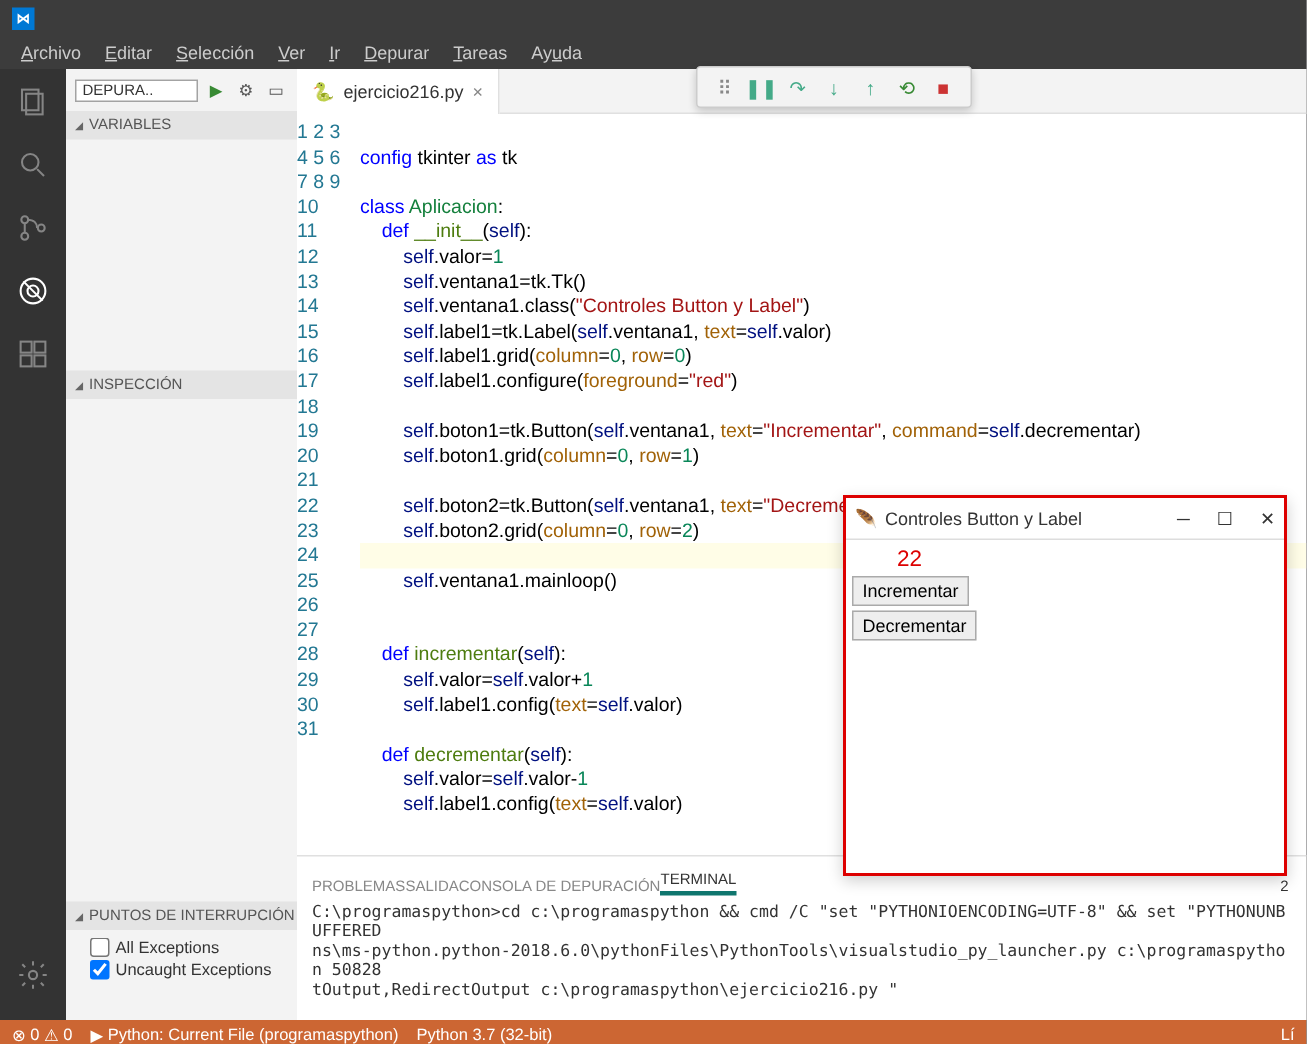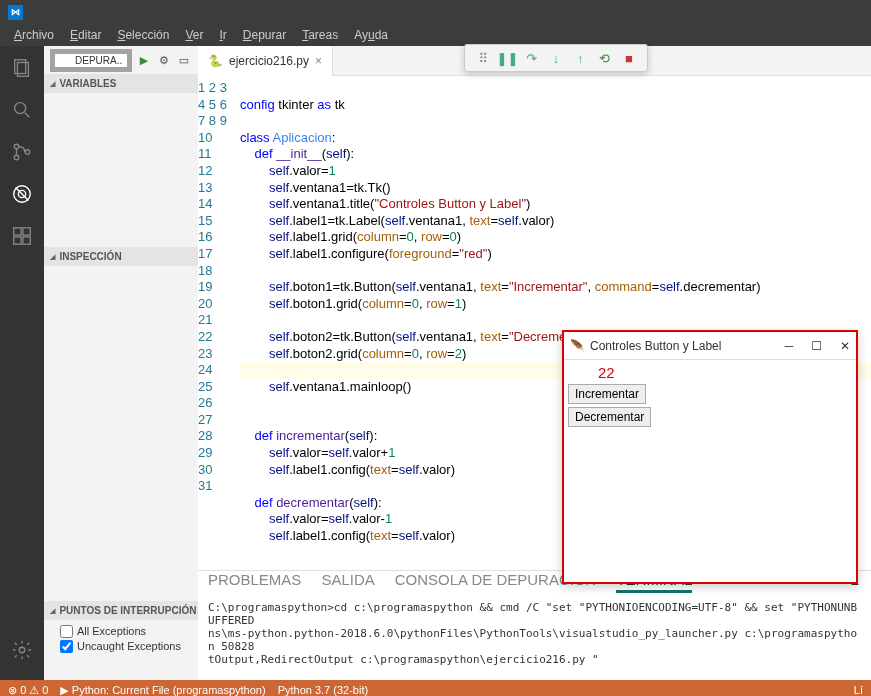--- a/index.html
+++ b/index.html
@@ -9,42 +9,42 @@
 .menubar{height:22px;background:#3c3c3c;color:#ccc;font-size:12px;display:flex;align-items:center;padding-left:6px}
 .menubar span{padding:0 8px;cursor:pointer}
 .menubar span u{text-decoration:underline}
 .main{display:flex;height:634px}
 .activitybar{width:44px;background:#333;display:flex;flex-direction:column;align-items:center;padding-top:10px;gap:18px}
 .activitybar .icon{width:24px;height:24px;color:#858585;cursor:pointer;display:flex;align-items:center;justify-content:center}
 .activitybar .icon.active{color:#fff}
 .activitybar .settings{margin-top:auto;margin-bottom:18px}
 .sidebar{width:154px;background:#f3f3f3;display:flex;flex-direction:column;font-size:11px;color:#333}
 .sidebar-top{height:28px;display:flex;align-items:center;padding:0 6px;gap:4px}
-.sidebar-top .dd{border:5px solid #a3a3a3;background:#fff;padding:1px 20px;font-size:10px;flex:1;white-space:nowrap;overflow:hidden}
+.sidebar-top .dd{border:1px solid #a3a3a3;background:#fff;padding:1px 4px;font-size:10px;flex:1;white-space:nowrap;overflow:hidden}
 .sidebar-top .btn{width:16px;height:16px;cursor:pointer;display:flex;align-items:center;justify-content:center}
-.sb-section{background:#e4e4e4;height:19px;display:flex;align-items:center;padding-left:6px;font-size:10px;color:#555;text-transform:uppercase;font-weight:700;cursor:pointer}
+.sb-section{background:#e4e4e4;height:19px;display:flex;align-items:center;padding-left:6px;font-size:10px;color:#555;text-transform:uppercase;font-weight:400;cursor:pointer}
 .sb-section::before{content:"◢";font-size:7px;margin-right:4px;color:#666}
 .sb-body{flex:0 0 auto}
 .sb-vars{height:154px}
 .sb-insp{height:155px}
 .sb-call{height:180px}
 .sb-bp{flex:1;padding:4px 6px}
-.sb-bp .chk{display:flex;align-items:flex-start;gap:4px;font-size:11px;padding:1px 10px}
+.sb-bp .chk{display:flex;align-items:center;gap:4px;font-size:11px;padding:1px 10px}
 .editor{flex:1;background:#fff;display:flex;flex-direction:column;position:relative}
 .tabs{height:30px;background:#f3f3f3;display:flex;align-items:center;border-bottom:1px solid #e0e0e0}
 .tab{height:30px;background:#fff;display:flex;align-items:center;padding:0 10px;font-size:12px;color:#333;gap:6px;border-right:1px solid #e0e0e0}
 .tab .ficon{color:#519aba;font-size:12px}
 .tab .close{color:#888;cursor:pointer;font-size:12px}
 .code{flex:1;display:flex;overflow:hidden;font-family:Consolas,monospace;font-size:13px;line-height:16.6px;position:relative}
 .gutter{width:42px;text-align:left;padding-right:12px;color:#237893;padding-top:4px;user-select:none}
 .codelines{flex:1;padding-top:4px;color:#000;white-space:pre;position:relative}
 .hl{position:absolute;left:0;right:0;height:16.6px;background:#fffde7}
-.k{color:#0000ff}.c{color:#3b82f6}.f{color:#4c1d95}.v{color:#001080}.s{color:#a31515}.n{color:#098658}.pr{color:#a16207}
+.k{color:#0000ff}.c{color:#15803d}.f{color:#4d7c0f}.v{color:#001080}.s{color:#a31515}.n{color:#098658}.pr{color:#a16207}
 .panel{height:110px;border-top:1px solid #e0e0e0;background:#fff;display:flex;flex-direction:column}
-.panel-tabs{height:26px;display:flex;align-items:flex-start;padding-left:10px;gap:20px;font-size:15px;color:#888}
+.panel-tabs{height:26px;display:flex;align-items:flex-end;padding-left:10px;font-size:10px;color:#888}
 .panel-tabs span{cursor:pointer;text-transform:uppercase}
 .panel-tabs .active{color:#333;border-bottom:3px solid #0f766e;padding-bottom:2px}
 .panel-tabs .rnum{margin-left:auto;margin-right:12px;color:#333}
 .terminal{flex:1;font-family:Consolas,monospace;font-size:11px;color:#333;padding:4px 10px;white-space:pre-wrap;word-break:break-all;overflow:hidden}
 .statusbar{height:20px;background:#cc6633;color:#fff;font-size:11px;display:flex;align-items:center;padding:0 8px;gap:12px}
 .statusbar .sitem{display:flex;align-items:center;gap:3px;cursor:pointer}
 .statusbar .right{margin-left:auto}
 .debug-toolbar{position:absolute;top:44px;left:464px;width:184px;height:28px;background:#f3f3f3;border:1px solid #ccc;border-radius:3px;box-shadow:0 2px 6px rgba(0,0,0,.2);display:flex;align-items:center;justify-content:space-around;padding:0 6px}
 .debug-toolbar .dbtn{width:18px;height:18px;cursor:pointer;display:flex;align-items:center;justify-content:center;font-size:13px}
 .tk-window{position:absolute;top:330px;left:562px;width:296px;height:254px;background:#fff;border:2px solid #d00;box-shadow:0 3px 10px rgba(0,0,0,.2)}
@@ -186,21 +186,21 @@
 29
 30
 31</div>
       <div class="codelines">
 <div class="hl" style="top:286.2px"></div><span class="k">config</span><span> tkinter </span><span class="k">as</span><span> tk</span>
 
 <span class="k">class</span><span class="c"> Aplicacion</span>:
     <span class="k">def</span><span class="f"> __init__</span>(<span class="v">self</span>):
         <span class="v">self</span><span>.valor=</span><span class="n">1</span>
         <span class="v">self</span><span>.ventana1=tk.Tk()</span>
-        <span class="v">self</span><span>.ventana1.title(</span><span class="s">"Controles Button y Label"</span><span>)</span>
+        <span class="v">self</span><span>.ventana1.class(</span><span class="s">"Controles Button y Label"</span><span>)</span>
         <span class="v">self</span><span>.label1=tk.Label(</span><span class="v">self</span><span>.ventana1, </span><span class="pr">text</span><span>=</span><span class="v">self</span><span>.valor)</span>
         <span class="v">self</span><span>.label1.grid(</span><span class="pr">column</span><span>=</span><span class="n">0</span><span>, </span><span class="pr">row</span><span>=</span><span class="n">0</span><span>)</span>
         <span class="v">self</span><span>.label1.configure(</span><span class="pr">foreground</span><span>=</span><span class="s">"red"</span><span>)</span>
 
         <span class="v">self</span><span>.boton1=tk.Button(</span><span class="v">self</span><span>.ventana1, </span><span class="pr">text</span><span>=</span><span class="s">"Incrementar"</span><span>, </span><span class="pr">command</span><span>=</span><span class="v">self</span><span>.decrementar)</span>
         <span class="v">self</span><span>.boton1.grid(</span><span class="pr">column</span><span>=</span><span class="n">0</span><span>, </span><span class="pr">row</span><span>=</span><span class="n">1</span><span>)</span>
 
         <span class="v">self</span><span>.boton2=tk.Button(</span><span class="v">self</span><span>.ventana1, </span><span class="pr">text</span><span>=</span><span class="s">"Decrementar"</span><span>, </span><span class="pr">command</span><span>=</span><span class="v">self</span><span>.decrementar)</span>
         <span class="v">self</span><span>.boton2.grid(</span><span class="pr">column</span><span>=</span><span class="n">0</span><span>, </span><span class="pr">row</span><span>=</span><span class="n">2</span><span>)</span>
 

